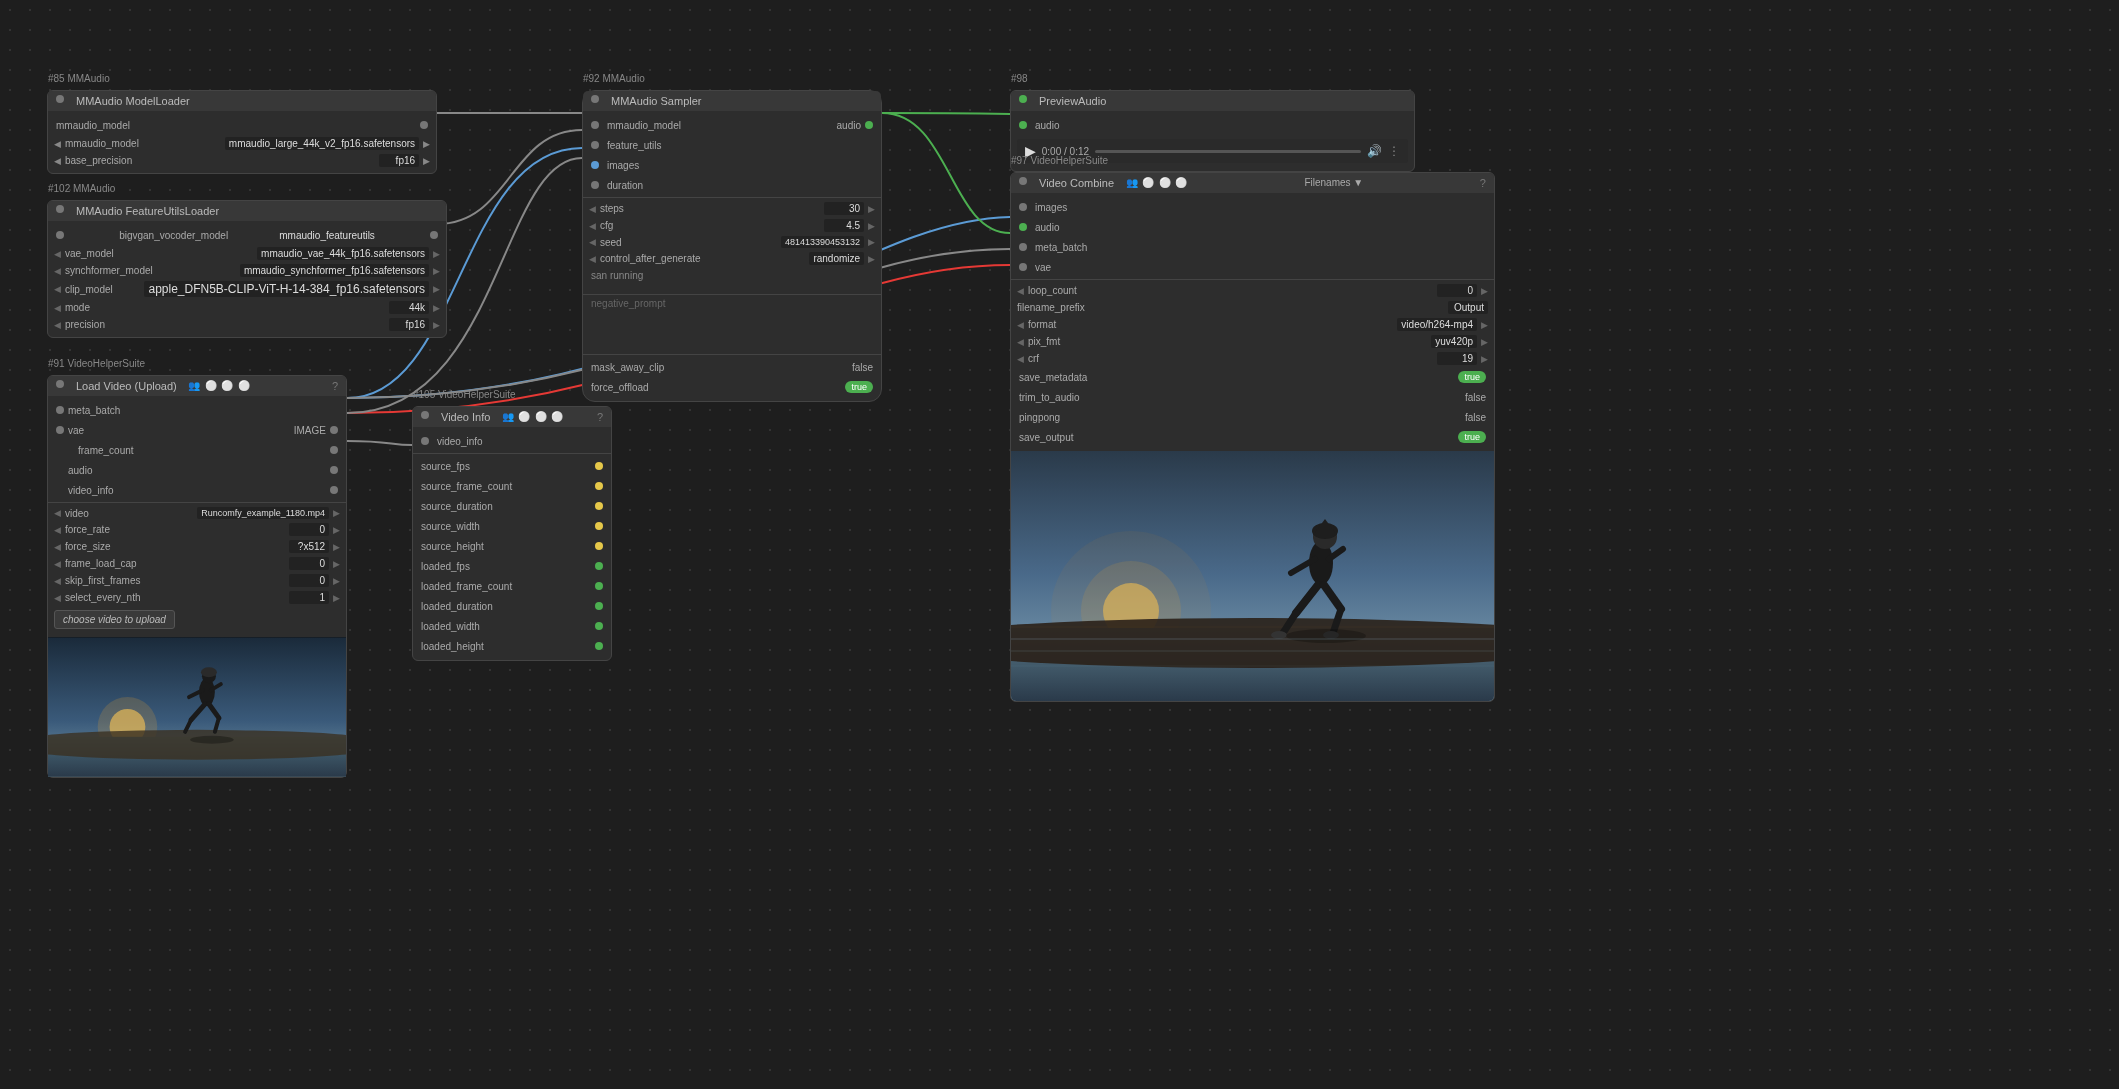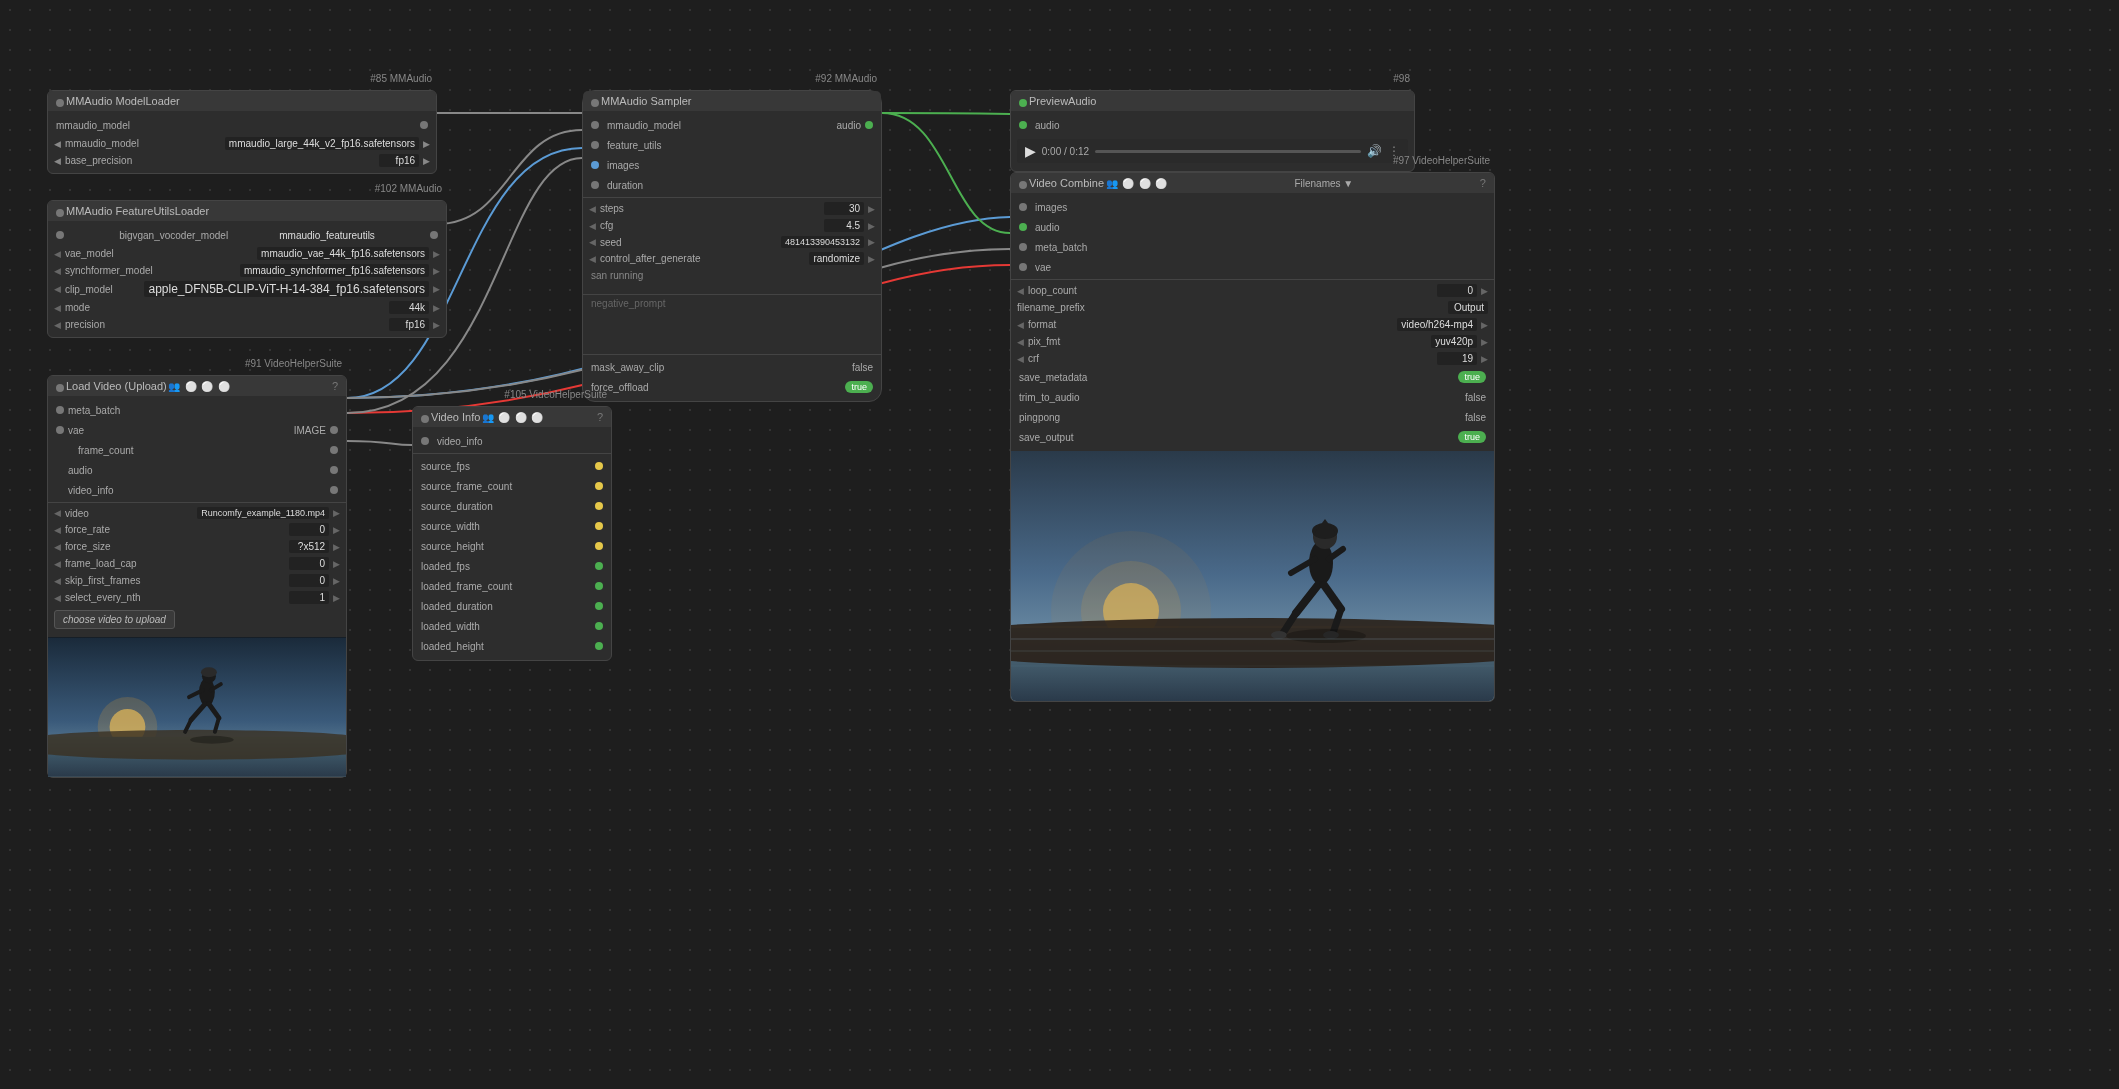--- a/index.html
+++ b/index.html
@@ -26,31 +26,31 @@
       background: #2d2d2d;
       border: 1px solid #444;
       border-radius: 6px;
       min-width: 200px;
     }
     .node-header {
       background: #383838;
       border-radius: 5px 5px 0 0;
       padding: 4px 8px;
       display: flex;
-      align-items: flex-end;
-      gap: 2px;
+      align-items: flex-start;
+      gap: 12px;
       font-size: 11px;
       color: #bbb;
     }
     .node-title-bar {
       position: absolute;
       top: -18px;
       left: 0;
       right: 4px;
-      text-align: right;
+      text-align: left;
       font-size: 10px;
       color: #888;
     }
     .node-dot {
       width: 8px;
       height: 8px;
       border-radius: 50%;
       background: #666;
       flex-shrink: 0;
     }

